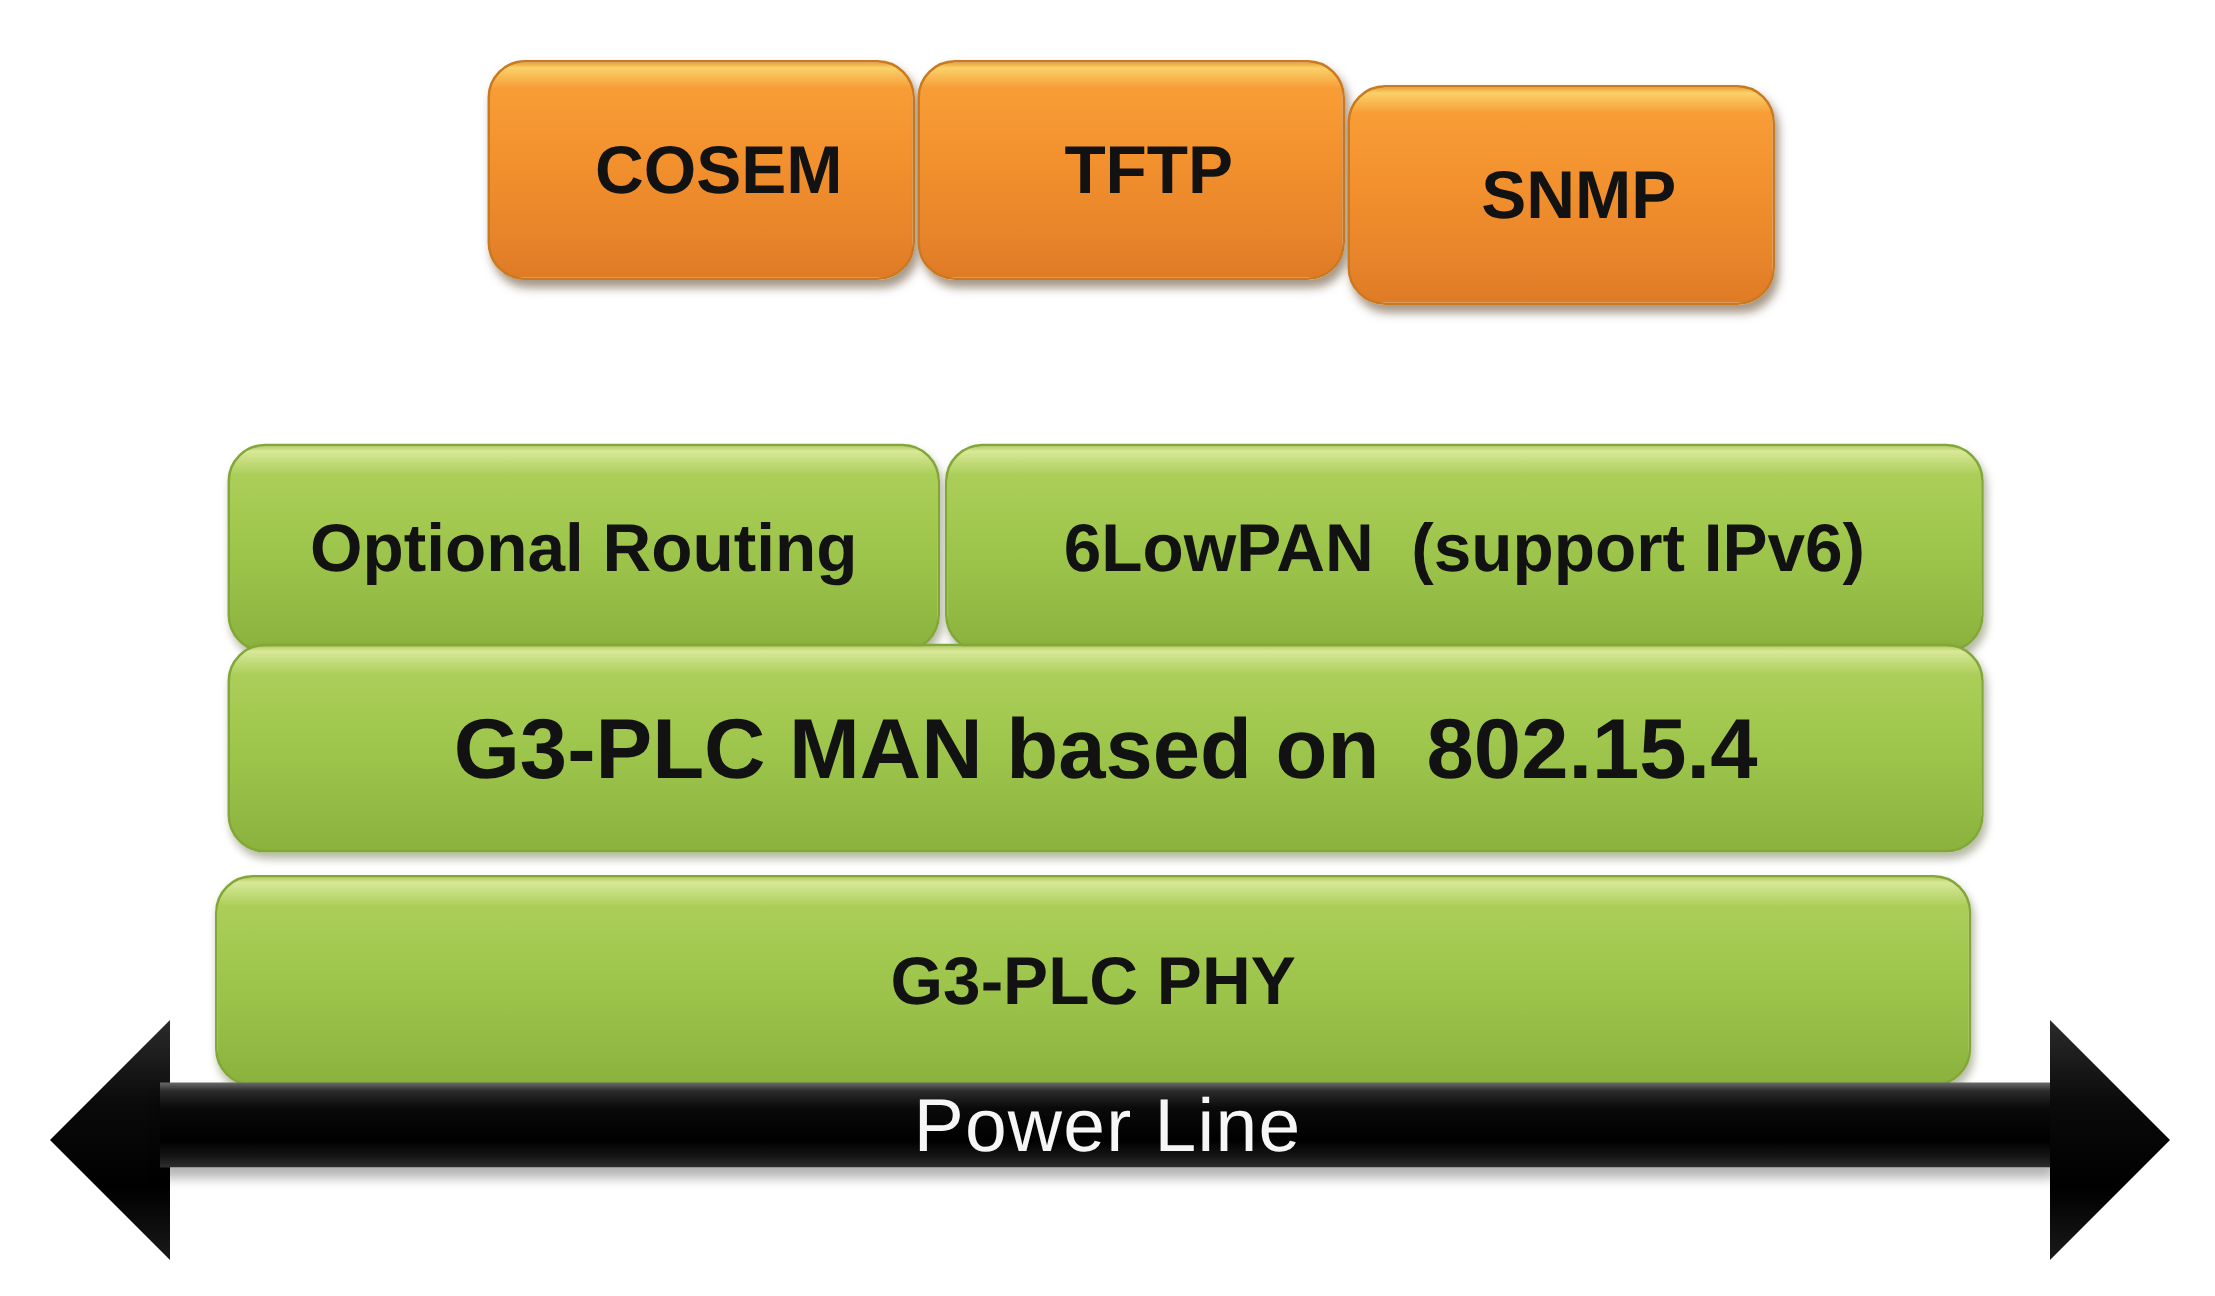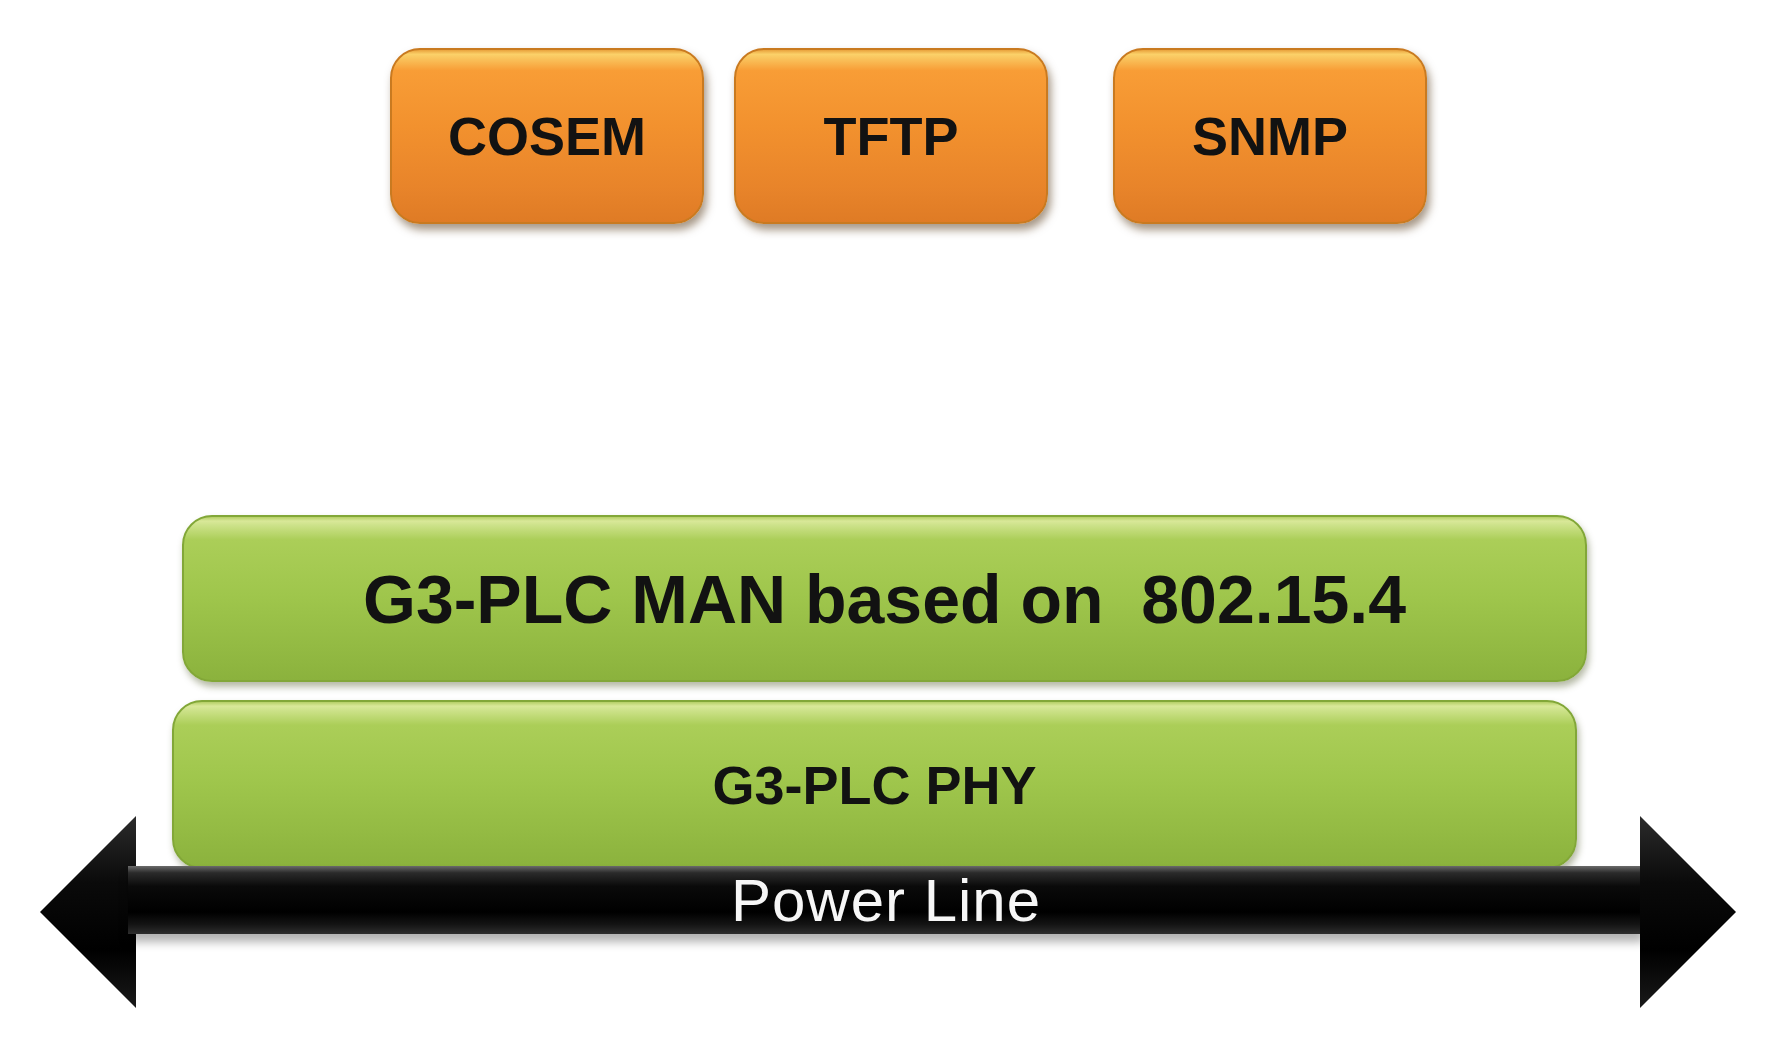--- a/index.html
+++ b/index.html
@@ -40,20 +40,21 @@
     border:2px solid #82a738;
     box-shadow: 2px 5px 7px rgba(70,80,30,0.40);
   }
 
   .small-box {
     width:310px; height:172px;
     top:48px;
     font-size:54px;
     z-index:3;
     box-shadow: 3px 6px 8px rgba(80,50,15,0.50);
+    padding-left: 28px;
   }
 
   .layer-label { white-space:pre; }
 
   
   .arrow-body {
     position:absolute;
     left:128px; top:866px;
     width:1516px; height:68px;
     background:linear-gradient(180deg,
@@ -81,25 +82,31 @@
 <body>
 
 <div class="canvas">
 
   <div class="box orange small-box" style="left:390px;">
     <span>COSEM</span>
   </div>
   <div class="box orange small-box" style="left:734px;">
     <span>TFTP</span>
   </div>
-  <div class="box orange small-box" style="left:1113px;">
+  <div class="box orange small-box" style="left:1078px;margin-top:20px;">
     <span>SNMP</span>
   </div>
 
 
+  <div class="box green" style="left:182px; top:355px; width:566px; height:163px; font-size:54px;">
+    <span class="layer-label">Optional Routing</span>
+  </div>
+  <div class="box green" style="left:756px; top:355px; width:827px; height:163px; font-size:54px;">
+    <span class="layer-label">6LowPAN  (support IPv6)</span>
+  </div>
 
   <div class="box green" style="left:182px; top:515px; width:1401px; height:163px; font-size:68px;">
     <span class="layer-label">G3-PLC MAN based on  802.15.4</span>
   </div>
 
   <div class="box green" style="left:172px; top:700px; width:1401px; height:165px; font-size:54px;">
     <span class="layer-label">G3-PLC PHY</span>
   </div>
 
   <div class="arrow-head left"></div>

